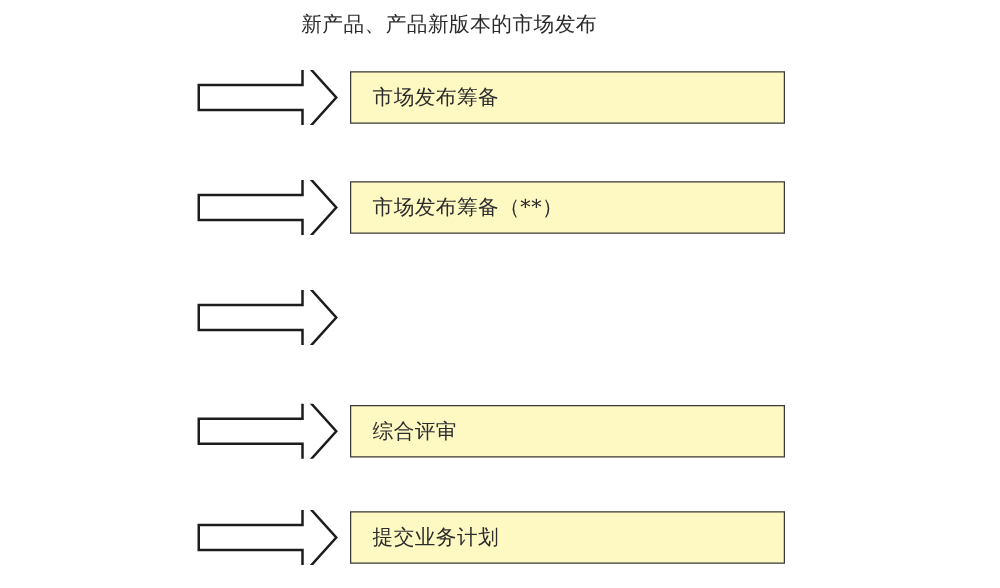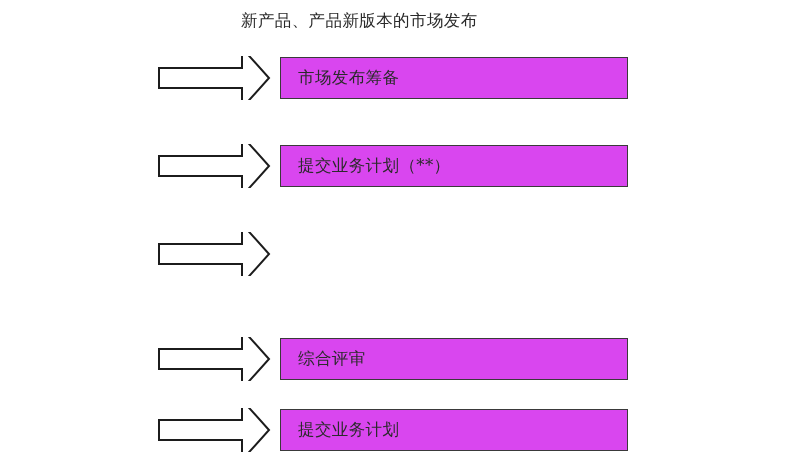--- a/index.html
+++ b/index.html
@@ -21,21 +21,21 @@
   }
   .diagram-title {
     position: absolute;
     left: 241px;
     top: 9px;
     font-size: 16.5px;
     line-height: 22px;
     color: #2a2a2a;
     letter-spacing: 0.4px;
     white-space: nowrap;
-    font-family: Liberation Sans, sans-serif;
+    font-family: Liberation Serif, serif;
   }
   .row {
     position: absolute;
     left: 0;
     width: 800px;
     height: 44px;
   }
   .arrow {
     position: absolute;
     left: 157px;
@@ -51,21 +51,21 @@
     stroke-linejoin: miter;
   }
   .step-box {
     position: absolute;
     left: 280px;
     top: 0px;
     width: 348px;
     height: 42px;
     box-sizing: border-box;
     border: 1.5px solid #3a3a3a;
-    background: #d946ef;
+    background: #fef9c3;
     display: flex;
     align-items: center;
   }
   .step-label {
     padding-left: 17px;
     font-size: 16.5px;
     line-height: 22px;
     color: #2b2b2b;
     letter-spacing: 0.4px;
     white-space: nowrap;
@@ -86,31 +86,31 @@
     <div class="step-box">
       <span class="step-label">市场发布筹备</span>
     </div>
   </div>
 
   <div class="row" style="top:145px;">
     <svg class="arrow" viewBox="0 0 114 44">
       <polygon points="2,23 2,43 85,43 85,63 112,33 85,3 85,23" transform="translate(0,-11)"></polygon>
     </svg>
     <div class="step-box">
-      <span class="step-label">提交业务计划（**）</span>
+      <span class="step-label">市场发布筹备（**）</span>
     </div>
   </div>
 
   <div class="row" style="top:233px;">
     <svg class="arrow" viewBox="0 0 114 44">
       <polygon points="2,23 2,43 85,43 85,63 112,33 85,3 85,23" transform="translate(0,-11)"></polygon>
     </svg>
   </div>
 
-  <div class="row" style="top:338px;">
+  <div class="row" style="top:324px;">
     <svg class="arrow" viewBox="0 0 114 44">
       <polygon points="2,23 2,43 85,43 85,63 112,33 85,3 85,23" transform="translate(0,-11)"></polygon>
     </svg>
     <div class="step-box">
       <span class="step-label">综合评审</span>
     </div>
   </div>
 
   <div class="row" style="top:409px;">
     <svg class="arrow" viewBox="0 0 114 44">

